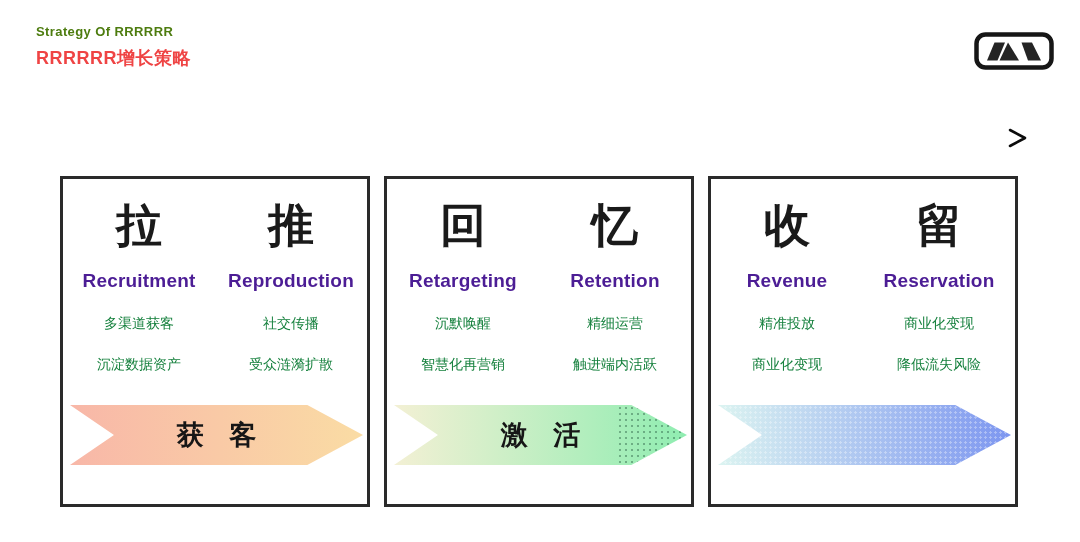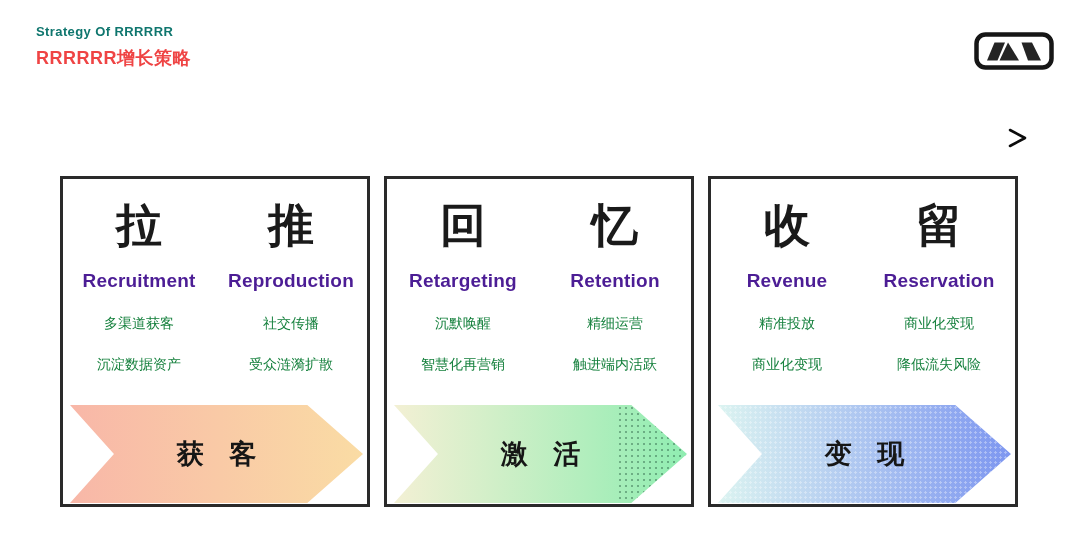--- a/index.html
+++ b/index.html
@@ -7,41 +7,41 @@
     --arrow-start:#dfdfdf;
     --arrow-end:#0c0c0c;
   }
   *{margin:0;padding:0;box-sizing:border-box;}
   html,body{width:1080px;height:542px;background:#ffffff;overflow:hidden;
     font-family:"Liberation Sans","DejaVu Sans",sans-serif;}
   .stage{position:relative;width:1080px;height:542px;background:#fff;}
 
   
   .header{position:absolute;left:36px;top:24px;}
-  .subtitle{font-size:13px;color:#0f766e;font-weight:600;letter-spacing:.4px;}
+  .subtitle{font-size:13px;color:#4d7c0f;font-weight:600;letter-spacing:.4px;}
   .title{font-size:18px;font-weight:800;color:#ef4444;margin-top:7px;letter-spacing:.5px;}
 
   
   .logo{position:absolute;right:26px;top:32px;width:80px;height:38px;}
 
   
   .flow-arrow{position:absolute;left:58px;top:127px;width:972px;height:22px;}
 
   
   .cards{position:absolute;left:60px;top:176px;display:flex;gap:14px;}
   .card{position:relative;width:310px;height:331px;background:#fff;
     border:3px solid var(--card-border);}
   .cols{display:grid;grid-template-columns:1fr 1fr;text-align:center;margin-top:22px;}
   .keyword{font-size:46px;font-weight:900;color:#1a1a1a;line-height:1.05;}
   .term{font-size:19px;font-weight:800;color:#4c1d95;margin-top:21px;letter-spacing:.2px;}
   .point{font-size:14px;color:#15803d;margin-top:23px;}
   .point + .point{}
 
   
-  .banner{position:absolute;left:7px;right:4px;top:226px;height:98px;
+  .banner{position:absolute;left:7px;right:4px;top:226px;height:60px;
     display:flex;align-items:center;justify-content:center;
     clip-path:polygon(0 0,81% 0,100% 50%,81% 100%,0 100%,15% 50%);}
   .banner-label{font-size:27px;font-weight:900;color:#161616;letter-spacing:9px;
     padding-left:9px;position:relative;z-index:2;}
   .dots{position:absolute;top:0;bottom:0;right:0;width:24%;opacity:0;z-index:1;}
   .card:nth-child(2) .dots{opacity:.6;
     background-image:radial-gradient(rgba(15,60,40,.6) 1px,transparent 1.4px);
     background-size:6px 6px;}
   .card:nth-child(3) .dots{opacity:.45;width:100%;
     background-image:radial-gradient(rgba(255,255,255,.75) 1px,transparent 1.4px);
@@ -129,18 +129,17 @@
         </div>
         <div>
           <div class="keyword">留</div>
           <div class="term">Reservation</div>
           <div class="point">商业化变现</div>
           <div class="point">降低流失风险</div>
         </div>
       </div>
       <div class="banner" style="background: linear-gradient(90deg, rgb(220, 244, 241), rgb(125, 150, 240));">
         <div class="dots"></div>
-        <span class="banner-label">变 现</span>
       </div>
     </div>
 
   </div>
 </div>
 
 </body></html>

